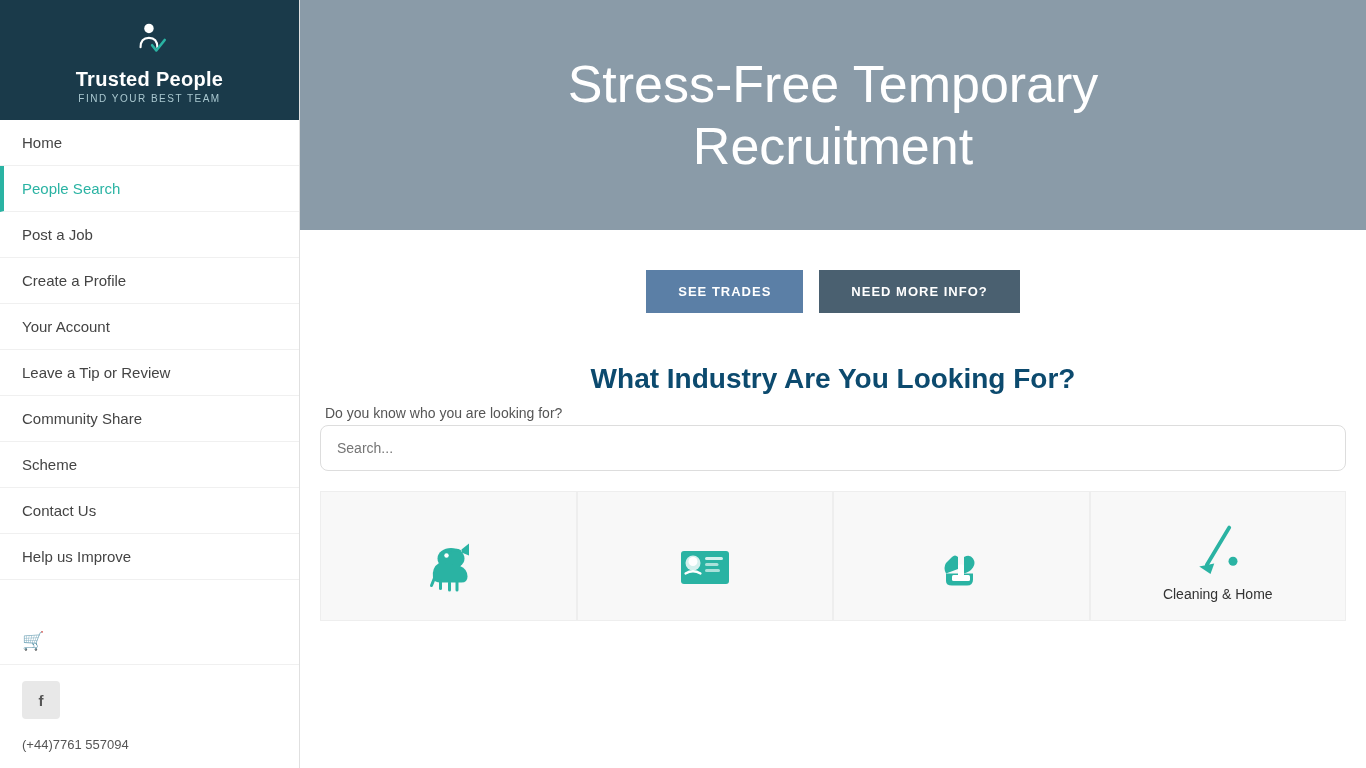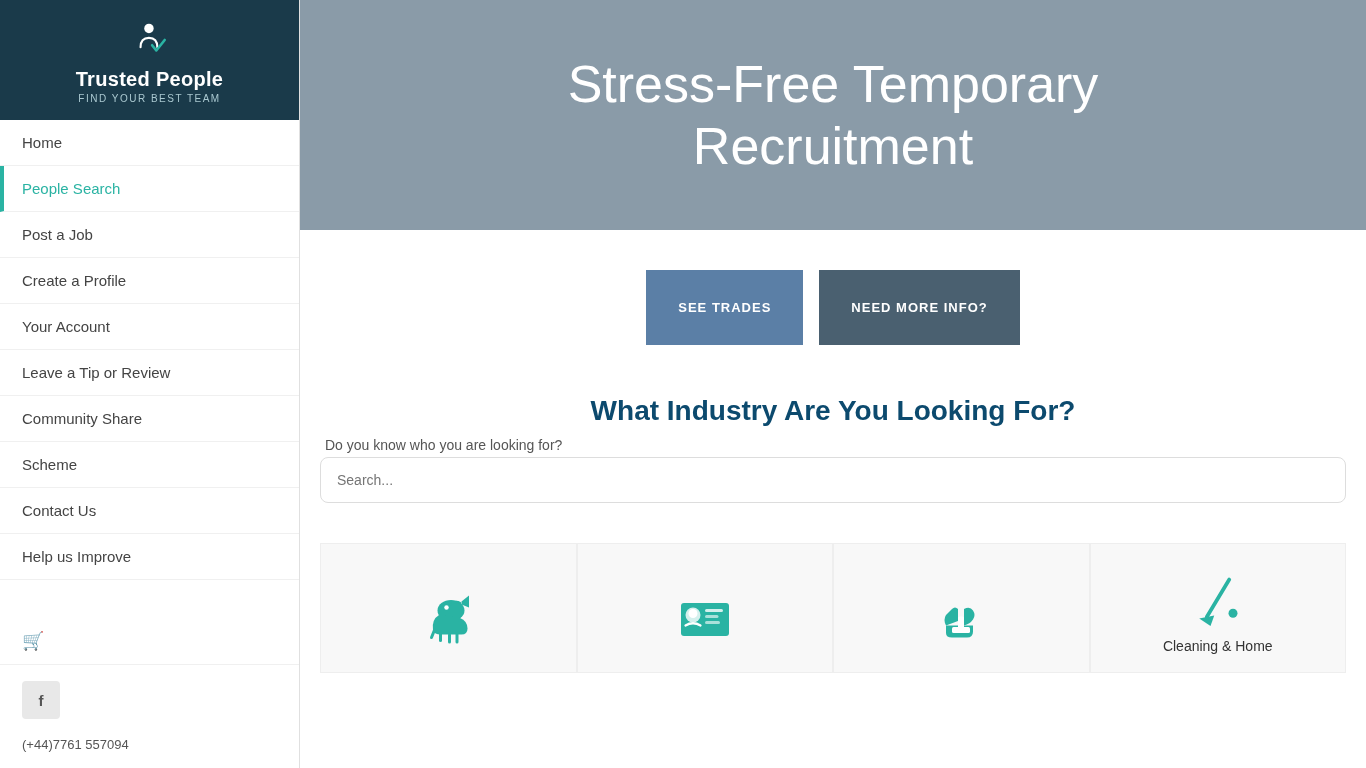--- a/index.html
+++ b/index.html
@@ -128,21 +128,21 @@
     
     #cta-section {
       display: flex;
       gap: 16px;
       justify-content: center;
       padding: 40px 20px;
       background: #fff;
     }
 
     .cta-btn {
-      padding: 30px 32px;
+      padding: 14px 32px;
       font-size: 13px;
       font-weight: 600;
       letter-spacing: 1px;
       cursor: pointer;
       border: none;
       color: #fff;
     }
 
     .cta-btn.blue { background: #5b7fa6; }
     .cta-btn.dark { background: #4a6070; }
@@ -179,21 +179,20 @@
       margin-bottom: 20px;
       outline: none;
     }
 
     
     #cards-section {
       display: grid;
       grid-template-columns: repeat(4, 1fr);
       gap: 0;
       background: #a21caf;
-      margin-top: 20px;
     }
 
     .industry-card {
       background: #f8f8f8;
       border: 1px solid #eee;
       display: flex;
       flex-direction: column;
       align-items: center;
       justify-content: flex-end;
       min-height: 130px;

